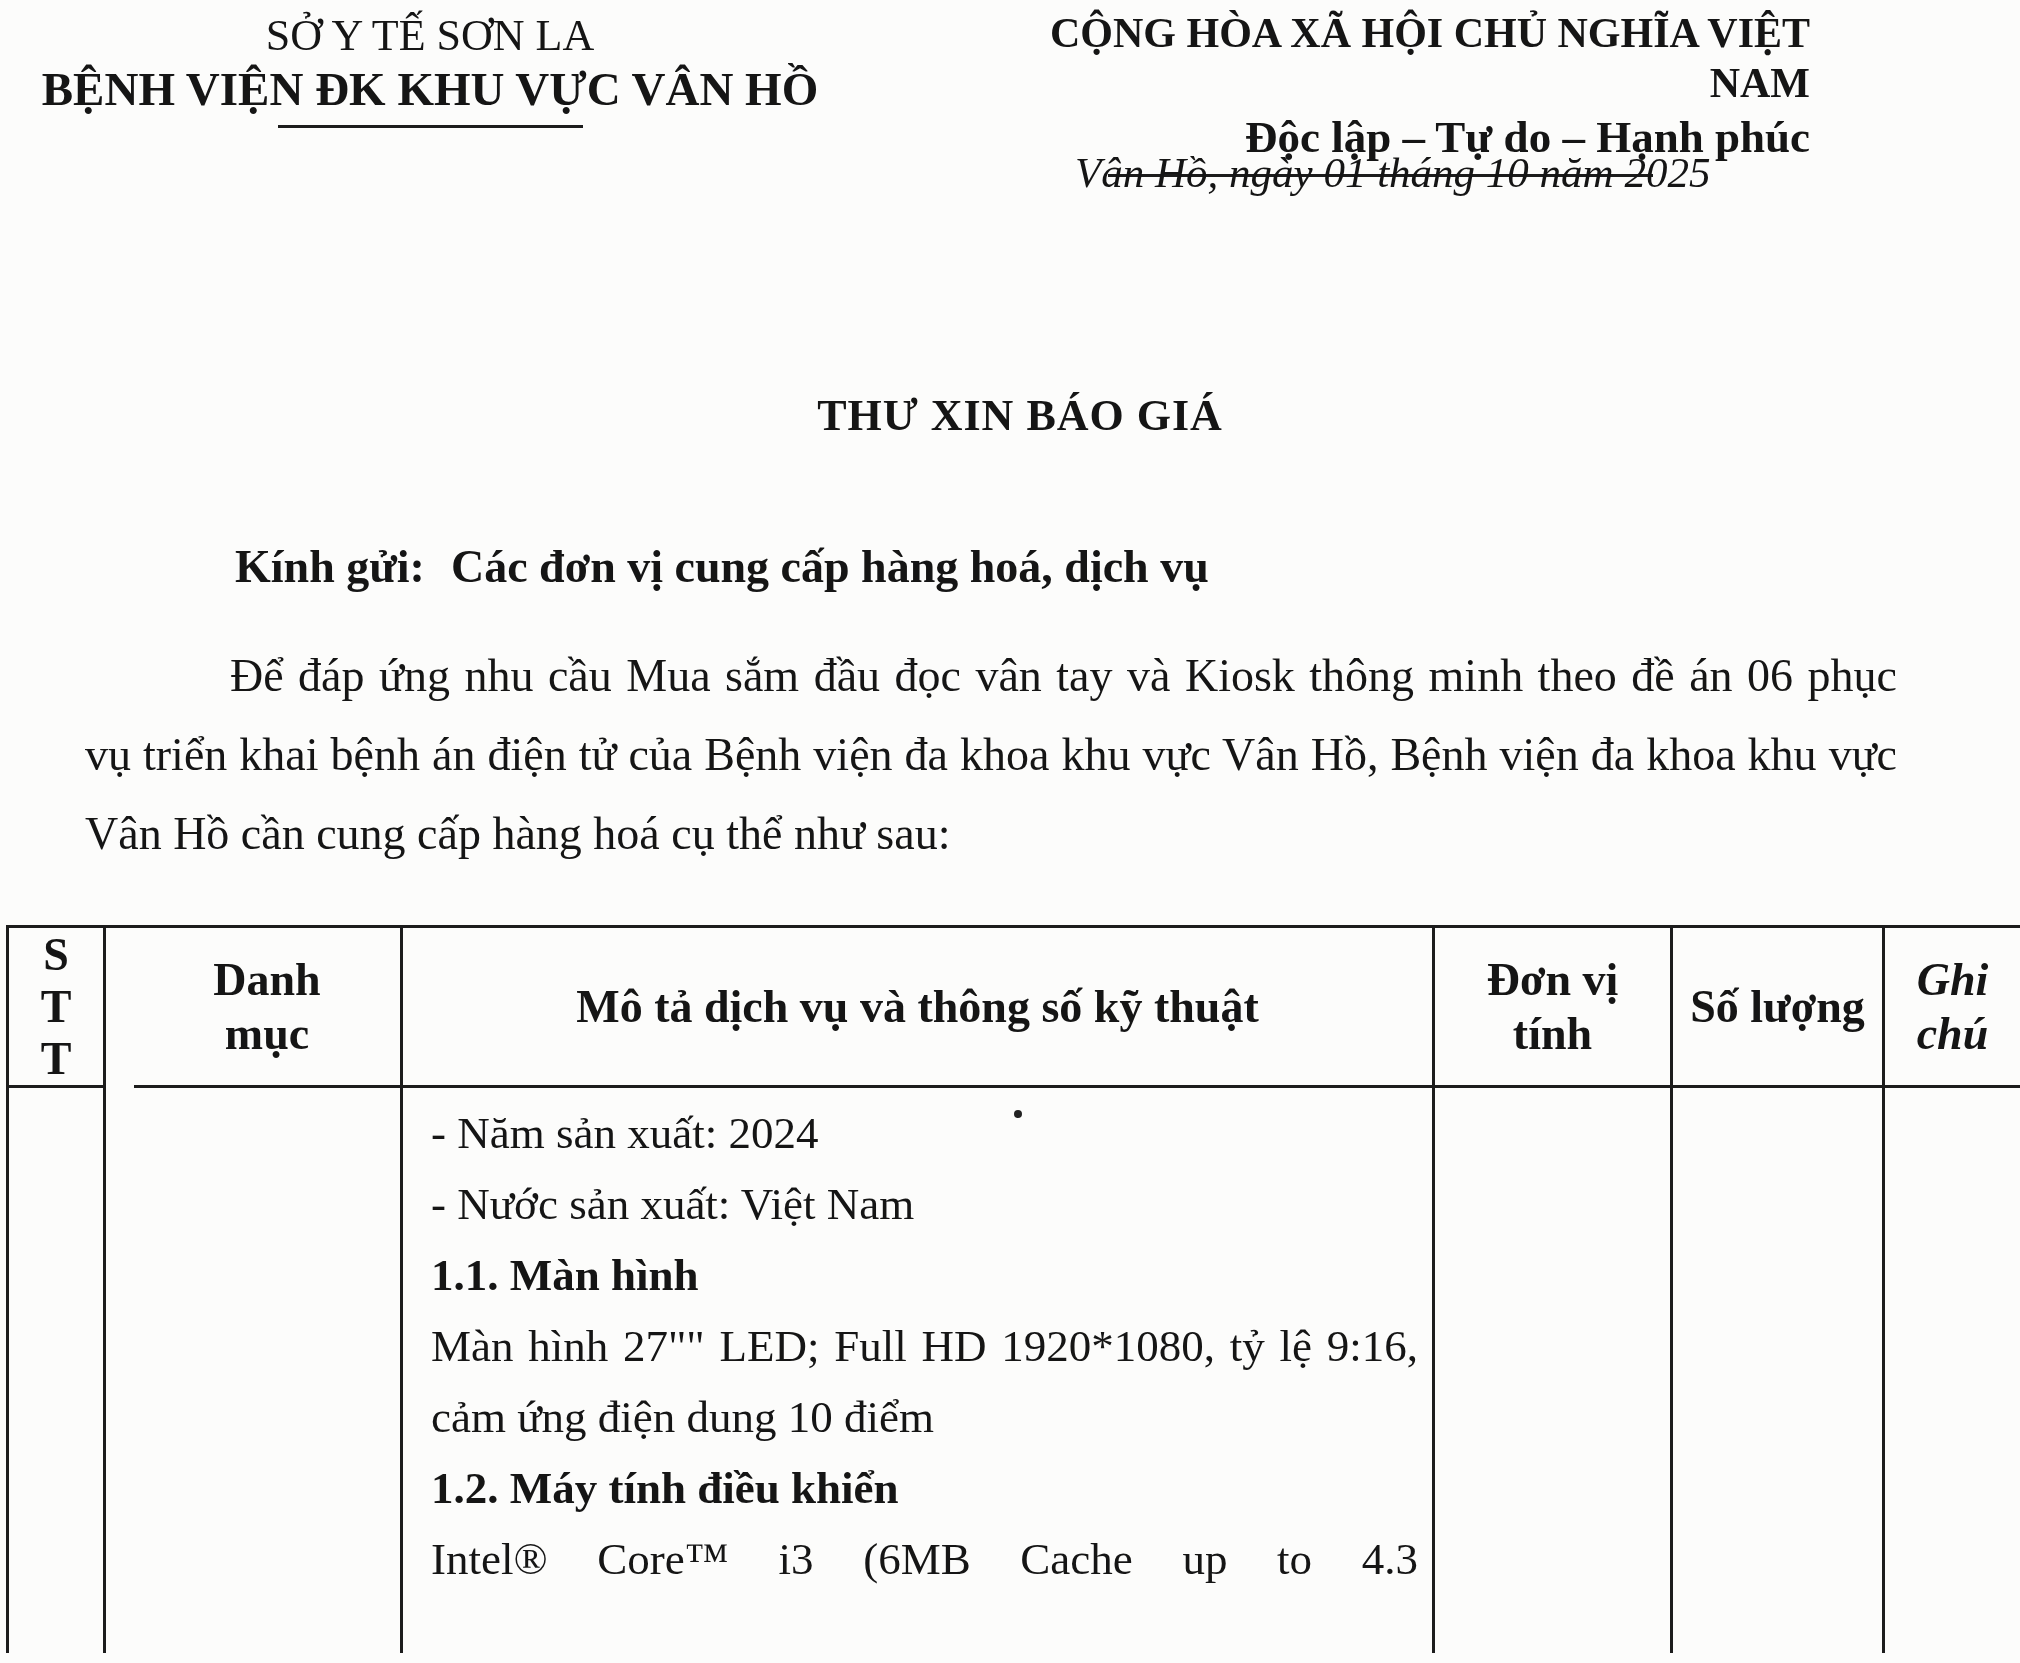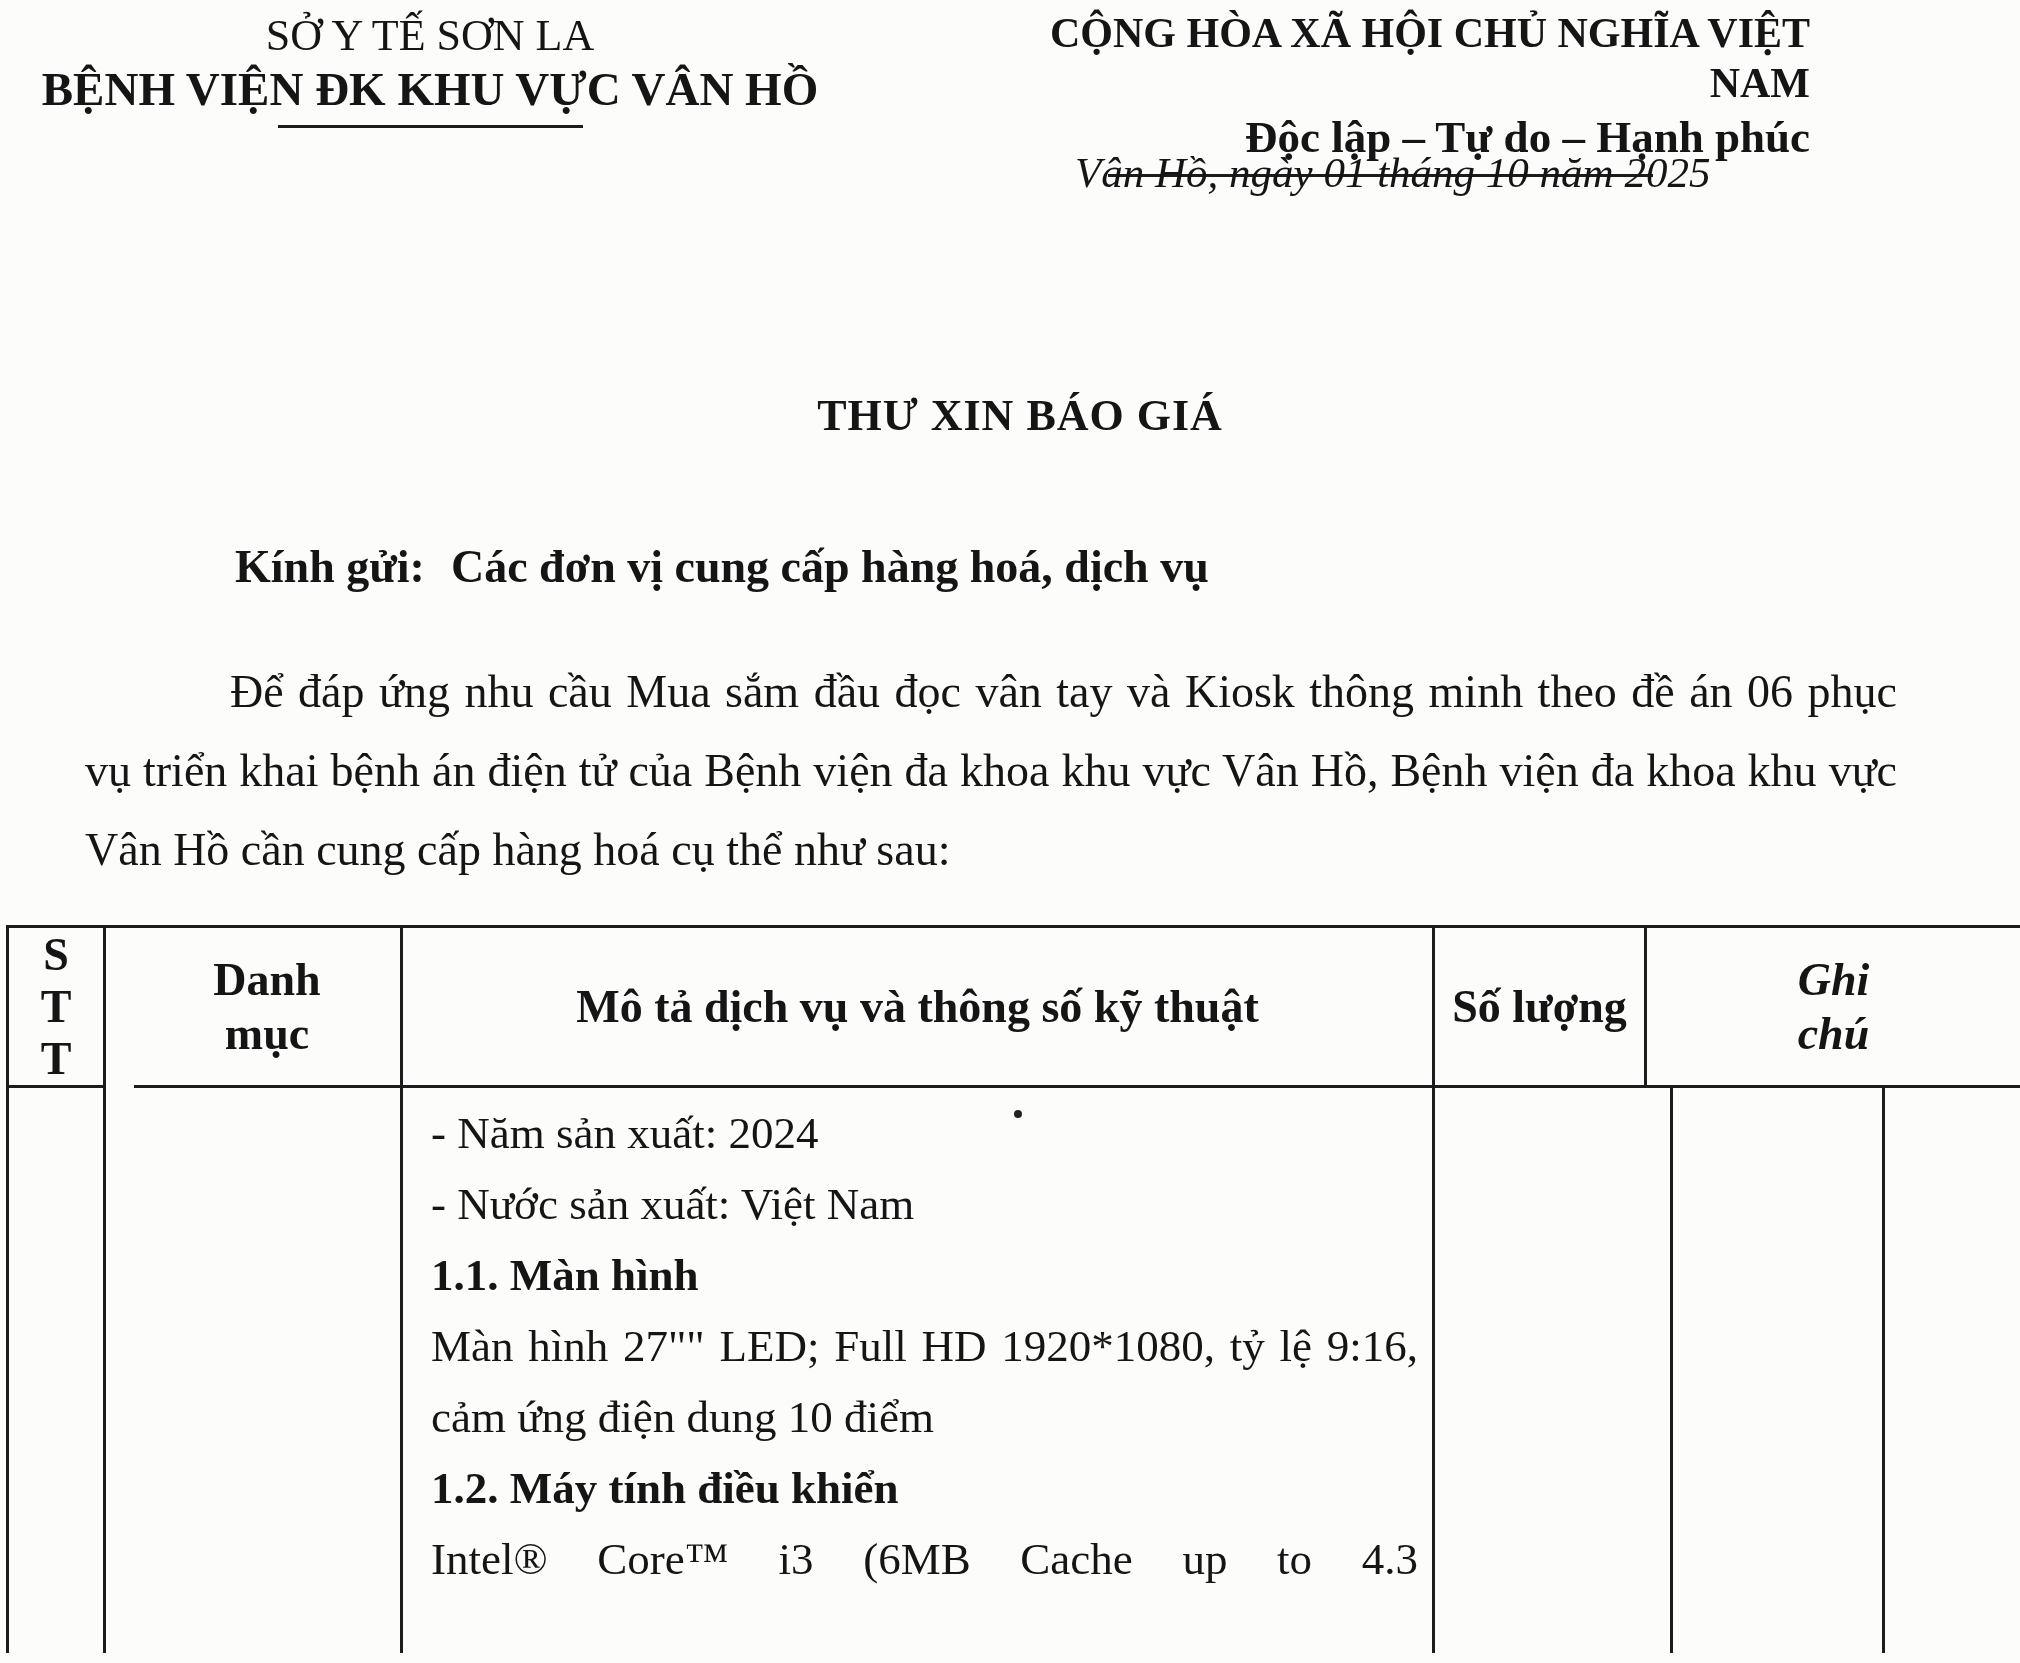--- a/index.html
+++ b/index.html
@@ -31,21 +31,21 @@
   }
   
   .doc-title{
     position:absolute;left:520px;top:390px;width:1000px;
     text-align:center;font-size:44px;font-weight:700;letter-spacing:1px;
   }
   .salutation{position:absolute;left:235px;top:540px;font-size:46px;font-weight:700;white-space:nowrap;}
   .salutation .lbl{margin-right:26px;}
   
   .intro{
-    position:absolute;left:85px;top:652px;width:1812px;
+    position:absolute;left:85px;top:636px;width:1812px;
     font-size:46px;line-height:79px;
     text-align:justify;text-indent:145px;
   }
   
   .tbl{
     position:absolute;left:6px;top:925px;width:2014px;
     border-top:3px solid var(--border);
     border-left:3px solid var(--border);
     box-sizing:border-box;
   }
@@ -110,20 +110,23 @@
     <div class="tr th-row">
       <div class="td c1">
           <span class="stt-txt">STT</span>
         </div>
       <div class="td c2">
           <span class="w130">Danh mục</span>
         </div>
       <div class="td c3">
           <span>Mô tả dịch vụ và thông số kỹ thuật</span>
         </div>
+      <div class="td c4">
+          <span class="w170">Đơn vị tính</span>
+        </div>
       <div class="td c5">
           <span class="w170">Số lượng</span>
         </div>
       <div class="td c6">
           <span class="w110">Ghi chú</span>
         </div>
     </div>
     <div class="tr body-row">
       <div class="td c1"></div>
       <div class="td c2"></div>

